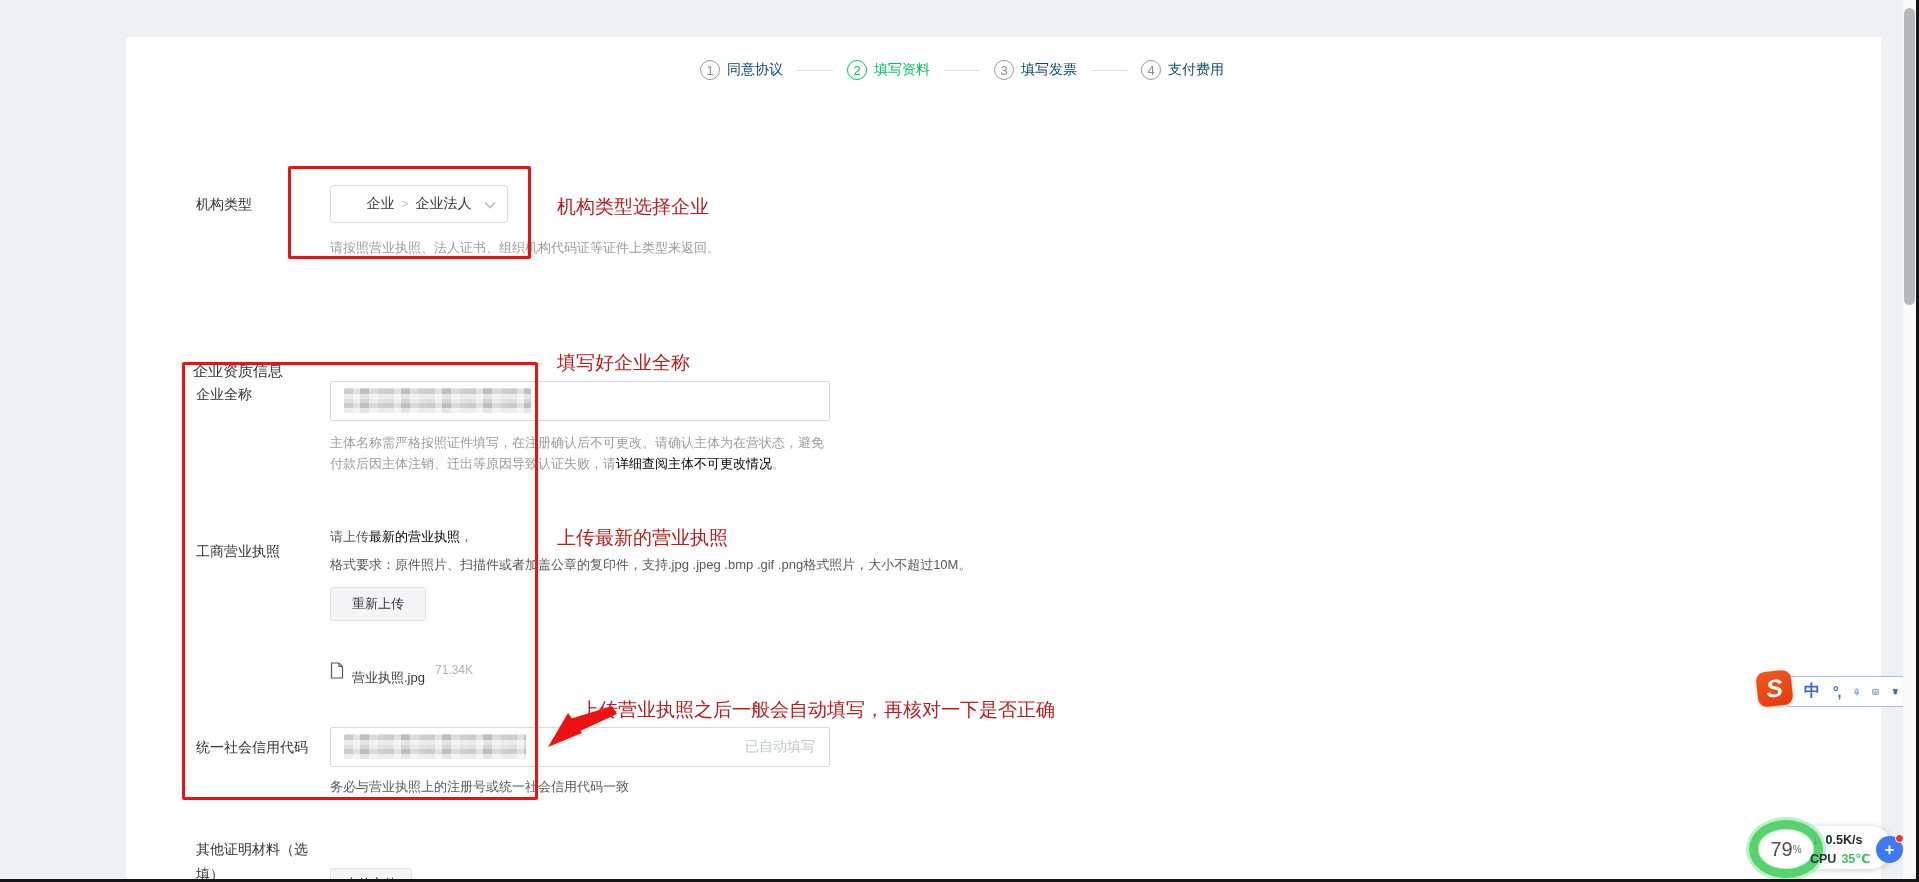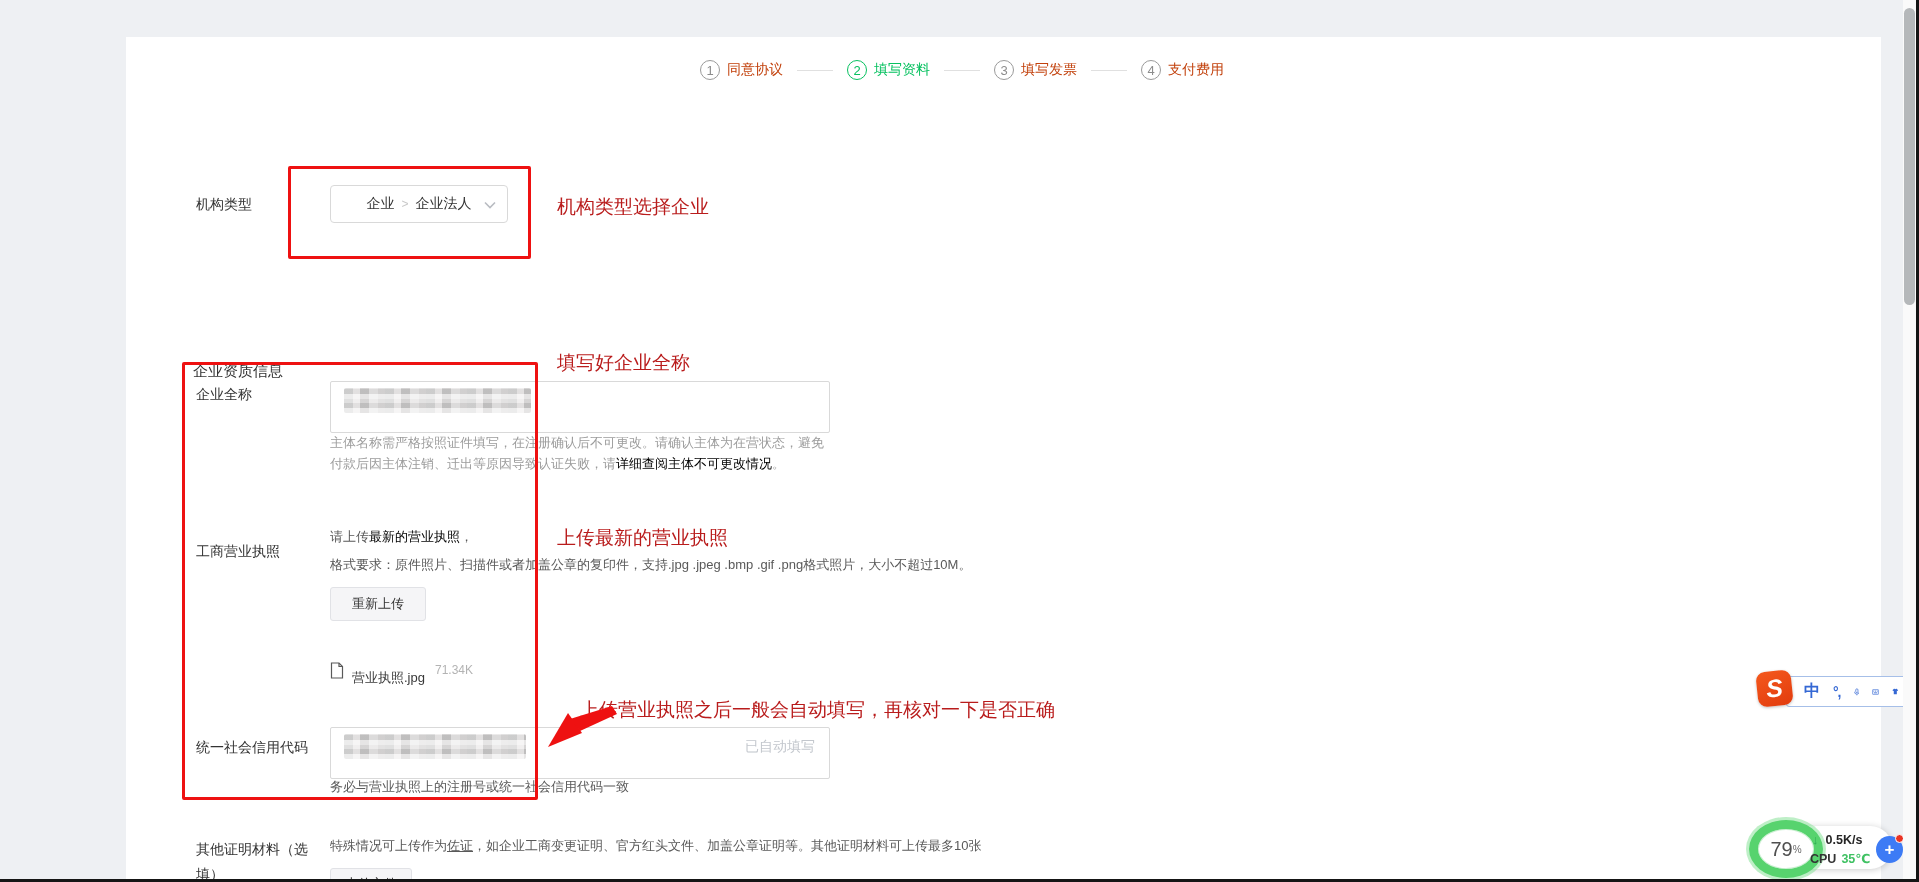--- a/index.html
+++ b/index.html
@@ -8,41 +8,41 @@
   #screen { position:relative; width:1919px; height:882px; overflow:hidden; background:#eef0f3; }
   .abs { position:absolute; }
 
   .card { left:126px; top:37px; width:1755px; height:845px; background:#ffffff; }
 
   
   .stepper { left:700px; top:56px; height:28px; display:flex; align-items:center; }
   .step { display:flex; align-items:center; }
   .step .circle { width:20px; height:20px; border:1px solid #9a9a9a; border-radius:50%;
     color:#8c8c8c; font-size:13px; display:flex; align-items:center; justify-content:center; }
-  .step .slabel { margin-left:7px; font-size:14px; color:#c2410c; }
+  .step .slabel { margin-left:7px; font-size:14px; color:#0c4a6e; }
   .step.active .circle { border-color:#07c160; color:#07c160; }
   .step.active .slabel { color:#07c160; }
   .connector { width:36px; height:1px; background:#e0e0e0; margin:0 14px; }
 
   .flabel { font-size:14px; color:#333; }
   .hint { font-size:13px; color:#9c9c9c; }
   .hint-dark { font-size:13px; color:#595959; }
   .link { color:#000000; cursor:pointer;text-align:center; }
 
   .dropdown { left:330px; top:185px; width:178px; height:38px; border:1px solid #d9d9d9; border-radius:4px;
     background:#fff; display:flex; align-items:center; justify-content:center; font-size:14px; color:#333; }
   .dd-sep { color:#c8c8c8; font-size:12px; margin:0 7px; }
   .dd-chevron { position:absolute; right:11px; top:15px; }
 
   .red-rect { border:3px solid #ee1111; border-radius:2px; pointer-events:none; z-index:6; }
   .red-ann { color:#b91c1c; font-size:19px; z-index:7; white-space:nowrap; }
 
   .section-title { font-size:15px; color:#333; }
 
-  .tinput { width:500px; height:52px; border:1px solid #d9d9d9; border-radius:2px; background:#fff; }
+  .tinput { width:500px; height:40px; border:1px solid #d9d9d9; border-radius:2px; background:#fff; }
   .mosaic { position:absolute; left:13px; top:6px; height:25px; border-radius:2px; opacity:.85;
     background:
       repeating-linear-gradient(0deg, rgba(255,255,255,.55) 0 5px, rgba(0,0,0,.05) 5px 10px, rgba(255,255,255,.25) 10px 14px),
       repeating-linear-gradient(90deg, #cfcfcf 0 9px, #e9e7e7 9px 16px, #bfbdbd 16px 25px, #e2e0e0 25px 34px, #d4d2d2 34px 41px); }
   .placeholder { position:absolute; right:14px; top:10px; font-size:14px; color:#c3c7cd; }
 
   .note { width:500px; font-size:13px; line-height:21px; color:#9c9c9c; }
 
   .gray-btn { background:#f5f5f7; border:1px solid #e1e2e6; border-radius:3px; color:#333;
     font-size:13px; display:flex; align-items:center; justify-content:center; cursor:pointer; }
@@ -120,20 +120,21 @@
 
   <div class="abs flabel" style="left:196px; top:196px;">机构类型</div>
   <div class="abs dropdown">
     <span>企业</span>
     <span class="dd-sep">&gt;</span>
     <span>企业法人</span>
     <svg class="dd-chevron" width="12" height="8" viewBox="0 0 12 8">
       <polyline points="1,1.5 6,6.5 11,1.5" fill="none" stroke="#b9bcc2" stroke-width="1.6"></polyline>
     </svg>
   </div>
+  <div class="abs hint" style="left:330px; top:239px;">请按照营业执照、法人证书、组织机构代码证等证件上类型来返回。</div>
   <div class="abs red-rect" style="left:288px; top:166px; width:243px; height:93px;"></div>
   <div class="abs red-ann" style="left:557px; top:194px;">机构类型选择企业</div>
 
   <div class="abs section-title" style="left:193px; top:319px;margin-top:43px;">企业资质信息</div>
 
   <div class="abs red-rect" style="left:182px; top:362px; width:356px; height:438px;"></div>
   <div class="abs red-ann" style="left:557px; top:350px;">填写好企业全称</div>
 
   <div class="abs flabel" style="left:196px; top:386px;">企业全称</div>
   <div class="abs tinput" style="left:330px; top:381px;">
@@ -166,23 +167,20 @@
   </svg>
 
   <div class="abs flabel" style="left:196px; top:739px;">统一社会信用代码</div>
   <div class="abs tinput" style="left:330px; top:727px;">
     <div class="mosaic" style="width:182px;"></div>
     <span class="placeholder">已自动填写</span>
   </div>
   <div class="abs hint-dark" style="left:330px; top:778px;">务必与营业执照上的注册号或统一社会信用代码一致</div>
 
   <div class="abs flabel" style="left:196px; top:837px; width:118px; line-height:25px;">其他证明材料（选填）</div>
-  <div class="abs hint-dark" style="left:330px; top:837px; width:760px;">
-    <span>特殊情况可上传作为</span><span class="underl">佐证</span><span>，如企业工商变更证明、官方红头文件、加盖公章证明等。其他证明材料可上传最多10张</span>
-  </div>
   <div class="abs gray-btn" style="left:330px; top:868px; width:82px; height:32px;">上传文件</div>
 
   <div class="abs ime-bar">
     <span class="ime-cn">中</span>
     <span class="ime-punct">°,</span>
     <svg width="13" height="16" viewBox="0 0 13 16">
       <rect x="4" y="0.8" width="5" height="8.5" rx="2.5" fill="none" stroke="#3568d4" stroke-width="1.6"></rect>
       <path d="M1.2,7.5 a5.3,5.3 0 0 0 10.6,0" fill="none" stroke="#3568d4" stroke-width="1.6"></path>
       <line x1="6.5" y1="13" x2="6.5" y2="15.5" stroke="#3568d4" stroke-width="1.6"></line>
     </svg>

